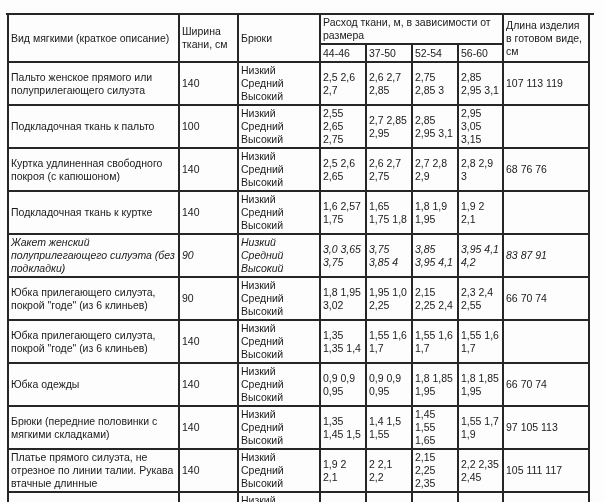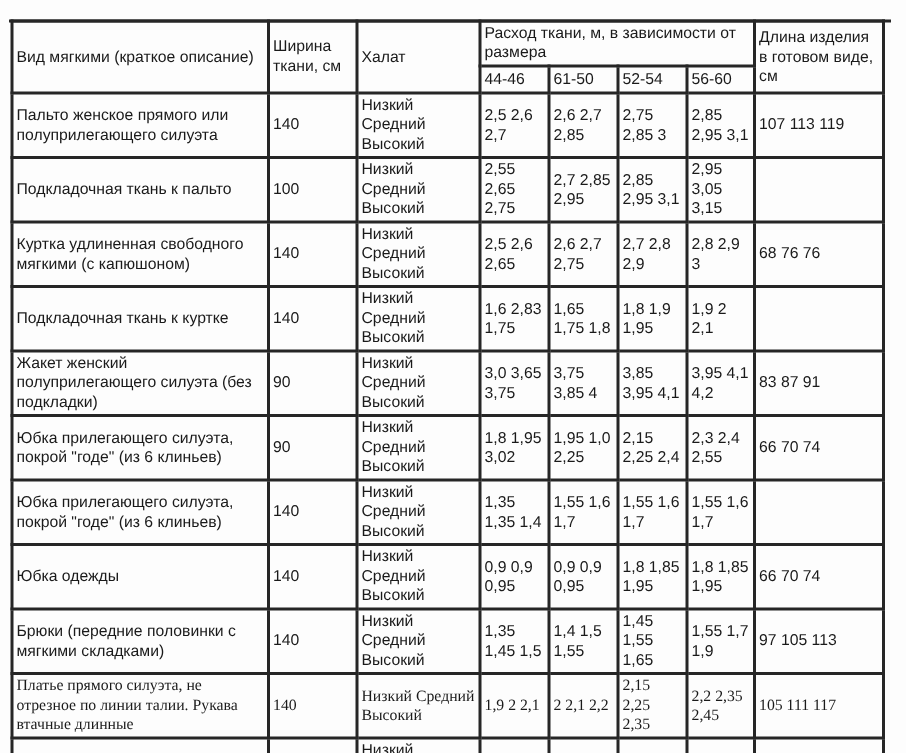--- a/index.html
+++ b/index.html
@@ -62,30 +62,30 @@
       <col style="width:46px">
       <col style="width:46px">
       <col style="width:45px">
       <col style="width:86px">
     </colgroup>
     <thead>
       <tr class="tophead">
         <th rowspan="2">Вид мягкими (краткое описание)</th>
         <th rowspan="2">Ширина
 ткани, см</th>
-        <th rowspan="2">Халат</th>
+        <th rowspan="2">Брюки</th>
         <th colspan="4">Расход ткани, м, в зависимости от
 размера</th>
         <th rowspan="2">Длина изделия
 в готовом виде,
 см</th>
       </tr>
       <tr class="subhead">
         <th>44-46</th>
-        <th>61-50</th>
+        <th>37-50</th>
         <th>52-54</th>
         <th>56-60</th>
       </tr>
     </thead>
     <tbody>
   <tr style="height: 30px; margin-top: 17px;">
     <td>Пальто женское прямого или
 полуприлегающего силуэта</td>
     <td>140</td>
     <td>Низкий Средний
@@ -114,50 +114,50 @@
     <td>2,85
 2,95 3,1</td>
     <td>2,95
 3,05
 3,15</td>
     <td></td>
   </tr>
 
   <tr style="height: 31px;">
     <td>Куртка удлиненная свободного
-мягкими (с капюшоном)</td>
+покроя (с капюшоном)</td>
     <td>140</td>
     <td>Низкий Средний
 Высокий</td>
     <td>2,5 2,6
 2,65</td>
     <td>2,6 2,7
 2,75</td>
     <td>2,7 2,8
 2,9</td>
     <td>2,8 2,9 3</td>
     <td>68 76 76</td>
   </tr>
 
   <tr style="height: 30px;">
     <td>Подкладочная ткань к куртке</td>
     <td>140</td>
     <td>Низкий Средний
 Высокий</td>
-    <td>1,6 2,83
+    <td>1,6 2,57
 1,75</td>
     <td>1,65
 1,75 1,8</td>
     <td>1,8 1,9
 1,95</td>
     <td>1,9 2 2,1</td>
     <td></td>
   </tr>
 
-  <tr style="height: 40px;">
+  <tr style="height: 40px; font-style: italic;">
     <td>Жакет женский
 полуприлегающего силуэта (без
 подкладки)</td>
     <td>90</td>
     <td>Низкий Средний
 Высокий</td>
     <td>3,0 3,65
 3,75</td>
     <td>3,75
 3,85 4</td>
@@ -229,21 +229,21 @@
     <td>1,4 1,5
 1,55</td>
     <td>1,45
 1,55
 1,65</td>
     <td>1,55 1,7
 1,9</td>
     <td>97 105 113</td>
   </tr>
 
-  <tr style="height: 37px; font-family: Liberation Serif, serif;">
+  <tr style="height: 37px;">
     <td>Платье прямого силуэта, не
 отрезное по линии талии. Рукава
 втачные длинные</td>
     <td>140</td>
     <td>Низкий Средний
 Высокий</td>
     <td>1,9 2 2,1</td>
     <td>2 2,1 2,2</td>
     <td>2,15
 2,25

